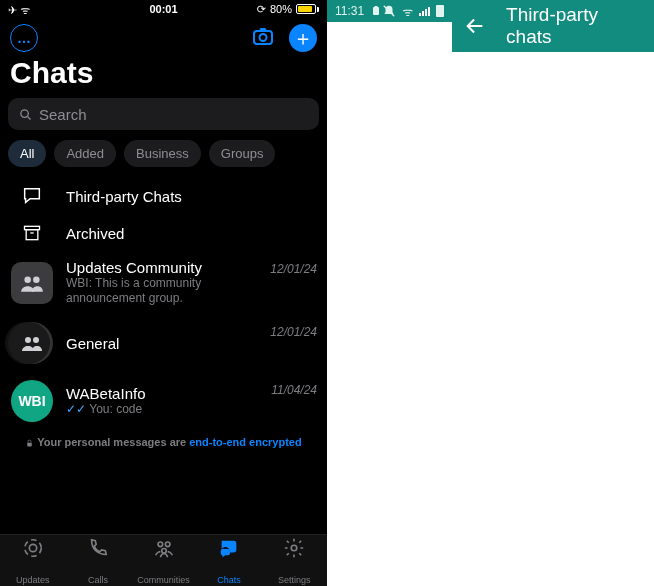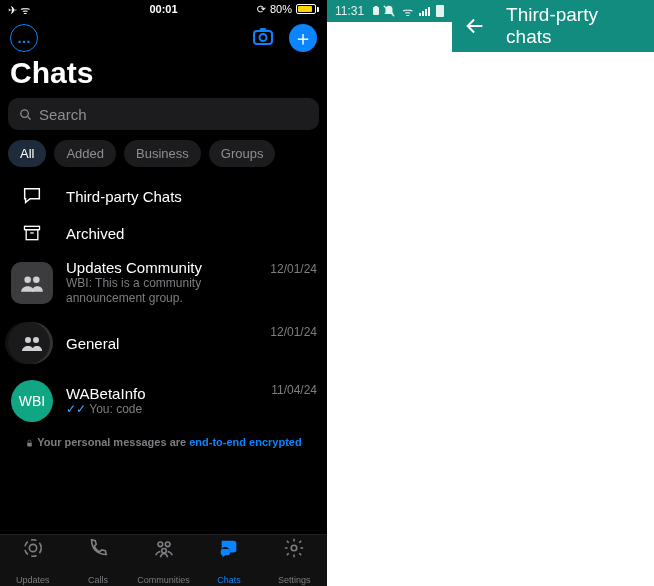--- a/index.html
+++ b/index.html
@@ -32,29 +32,29 @@
   .filters { display: flex; gap: 8px; padding: 0 8px 10px; text-align: right; }
   .pill { background: #1c1c1e; color: #8e8e93; font-size: 13px; padding: 6px 12px; border-radius: 16px; }
   .pill.active { background: #1e2b3a; color: #fff; }
 
   .list { flex: 1; overflow: hidden; }
   .row { display: flex; align-items: center; gap: 12px; padding: 8px 10px; position: relative; }
   .row .icon-slot { width: 44px; display: flex; align-items: center; justify-content: center; }
   .row .body { flex: 1; min-width: 0; }
   .row .name { font-size: 15px; font-weight: 500; color: #fff; }
   .row .preview { font-size: 12px; color: #7d7d82; line-height: 1.25; }
-  .row .date { font-size: 12px; color: #7d7d82; align-self: flex-start; margin-top: 3px; }
+  .row .date { font-size: 12px; color: #7d7d82; align-self: flex-start; margin-top: 3px; font-style: italic; }
 
   .avatar-group { width: 42px; height: 42px; border-radius: 10px; background: #3c3c3e; display: flex; align-items: center; justify-content: center; }
   .avatar-circle { width: 42px; height: 42px; border-radius: 50%; background: #333; display: flex; align-items: center; justify-content: center; position: relative; }
   .avatar-general::before, .avatar-general::after { content: ""; position: absolute; width: 42px; height: 42px; border-radius: 50%; background: #111; }
   .avatar-general::before { left: -6px; }
   .avatar-general::after { left: -3px; background: #1a1a1a; }
   .avatar-general svg { position: relative; z-index: 2; }
-  .avatar-wbi { background: #11a683; color: #fff; font-weight: 400; font-size: 14px; }
+  .avatar-wbi { background: #11a683; color: #fff; font-weight: 700; font-size: 14px; }
 
   .encrypt { text-align: center; font-size: 11px; color: #7d7d82; padding: 6px 0 8px; font-weight: bold; }
   .encrypt .link { color: #0a84ff; }
 
   
   .tabbar { height: 52px; background: #111; display: flex; border-top: 1px solid #222; }
   .tab { flex: 1; display: flex; flex-direction: column; align-items: center; justify-content: center; gap: 16px; font-size: 9px; color: #7d7d82; }
   .tab.active { color: #0a84ff; }
   .tab svg { width: 22px; height: 22px; }
 

